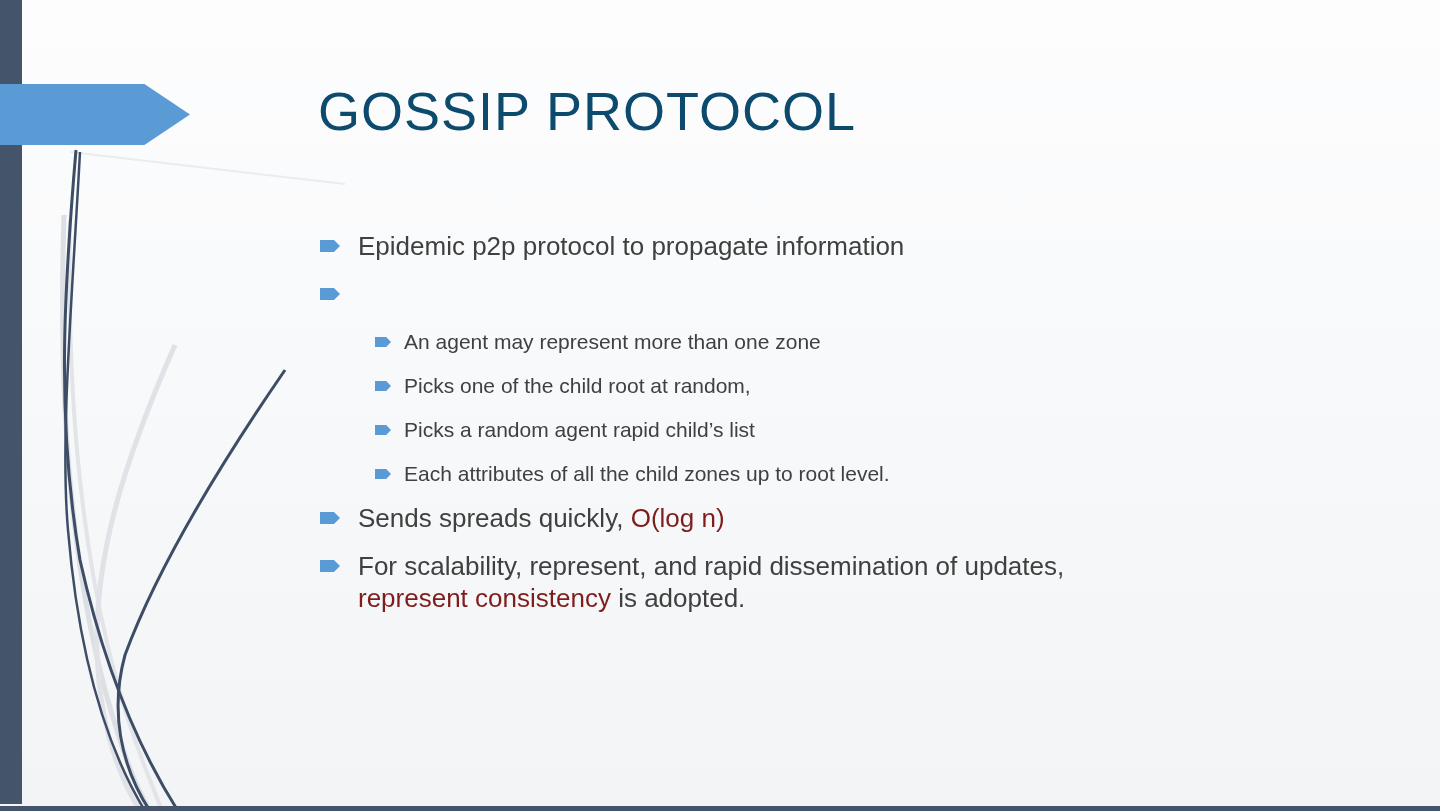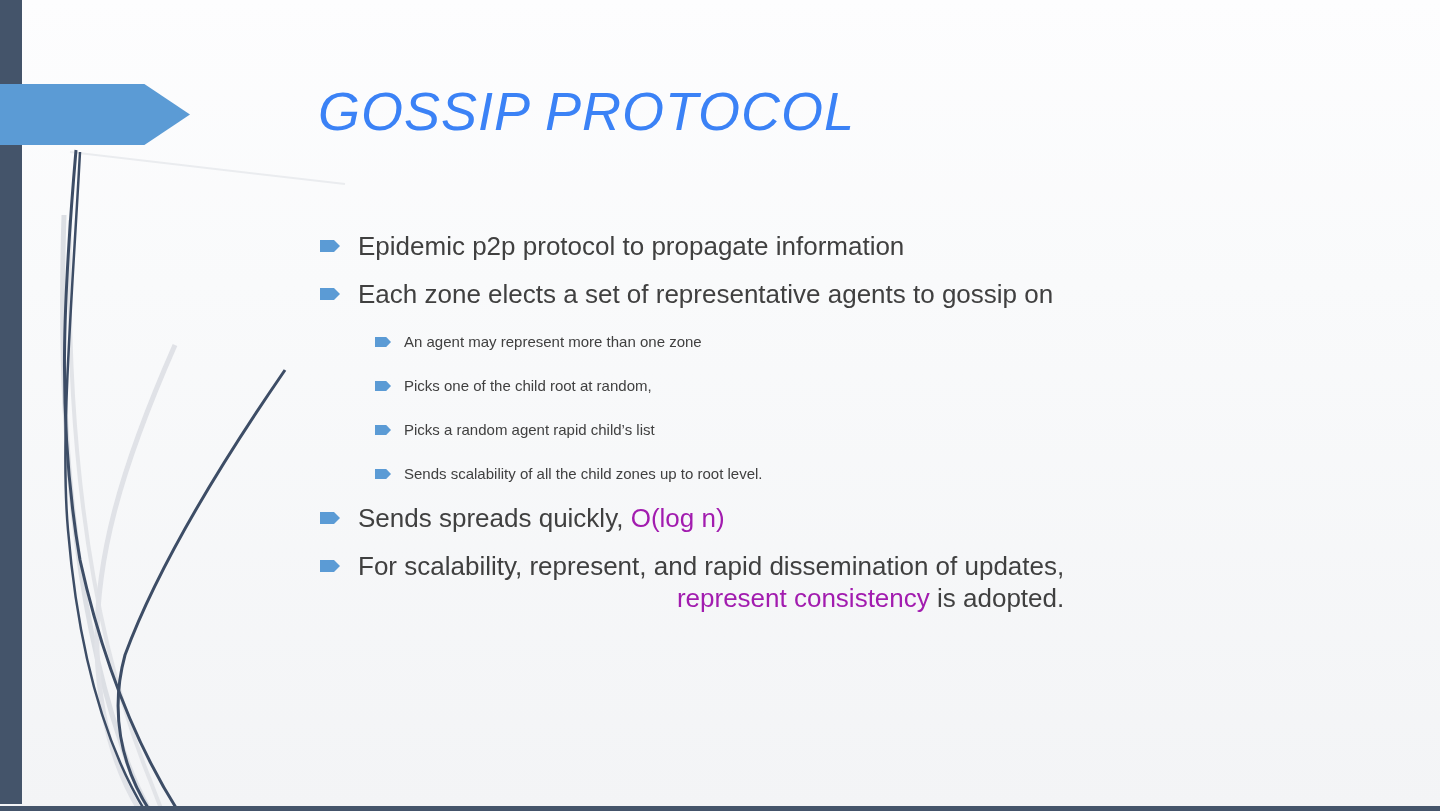--- a/index.html
+++ b/index.html
@@ -37,60 +37,58 @@
     width: 190px; height: 61px;
     background: #5B9BD5;
     clip-path: polygon(0 0, 76% 0, 100% 50%, 76% 100%, 0 100%);
   }
   .slide-title {
     position: absolute;
     left: 318px; top: 80px;
     font-size: 54px;
     font-weight: 400;
     letter-spacing: 1px;
-    color: #3b82f6;
+    color: #0c4a6e;
     white-space: nowrap;
-    font-style: italic;
   }
   .content {
     position: absolute;
     left: 320px; top: 230px;
     width: 900px;
   }
   .item {
     display: flex;
     align-items: flex-start;
     color: #404040;
-    text-align: right;
   }
   .item.l1 {
     font-size: 26px;
     line-height: 32px;
     margin-bottom: 16px;
   }
   .item.l2 {
-    font-size: 15px;
+    font-size: 21px;
     line-height: 31px;
     margin-bottom: 13px;
     padding-left: 55px;
   }
   .bullet {
     flex: 0 0 auto;
     background: #5B9BD5;
     clip-path: polygon(0 0, 70% 0, 100% 50%, 70% 100%, 0 100%);
   }
   .l1 .bullet {
     width: 20px; height: 12px;
     margin: 10px 18px 0 0;
   }
   .l2 .bullet {
     width: 16px; height: 10px;
     margin: 11px 13px 0 0;
   }
-  .red { color: #a21caf; }
+  .red { color: #7f1d1d; }
 </style>
 </head>
 <body>
 
 <div>
 
   <svg class="curves" width="430" height="811" viewBox="0 0 430 811">
     <path d="M70,152 L345,184" stroke="#EAECEF" stroke-width="2" fill="none"></path>
     <path d="M64,215 C58,400 70,590 120,740 C128,766 138,790 150,811" stroke="#DCDFE4" stroke-width="5" fill="none"></path>
     <path d="M70,220 C66,420 85,620 150,780 L162,811" stroke="#E2E4E8" stroke-width="4" fill="none"></path>
@@ -109,42 +107,42 @@
 
   <div class="content">
 
     <div class="item l1">
       <span class="bullet"></span>
       <div><span>Epidemic p2p protocol to propagate information</span></div>
     </div>
 
     <div class="item l1">
       <span class="bullet"></span>
-      <div><span>Each zone elects a set of representative agents to gossip on</span><br></div>
+      <div><br></div>
     </div>
 
     <div class="item l2">
       <span class="bullet"></span>
       <div><span>An agent may represent more than one zone</span></div>
     </div>
 
 
     <div class="item l2">
       <span class="bullet"></span>
       <div><span>Picks one of the child root at random,</span></div>
     </div>
 
     <div class="item l2">
       <span class="bullet"></span>
       <div><span>Picks a random agent rapid child’s list</span></div>
     </div>
 
     <div class="item l2">
       <span class="bullet"></span>
-      <div><span>Sends scalability of all the child zones up to root level.</span></div>
+      <div><span>Each attributes of all the child zones up to root level.</span></div>
     </div>
 
     <div class="item l1">
       <span class="bullet"></span>
       <div><span>Sends spreads quickly, </span><span class="red">O(log n)</span></div>
     </div>
 
     <div class="item l1">
       <span class="bullet"></span>
       <div><span>For scalability, represent, and rapid dissemination of updates,</span><br><span class="red">represent consistency</span><span> is adopted.</span></div>

